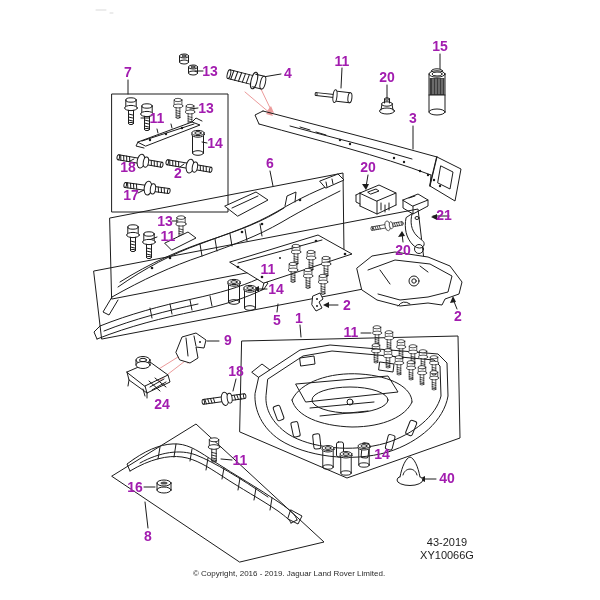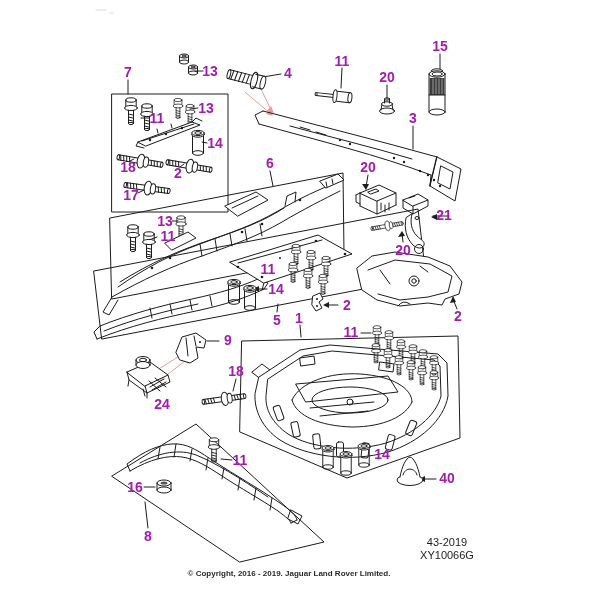--- a/index.html
+++ b/index.html
@@ -2,21 +2,21 @@
 <html><head>
 <meta charset="utf-8">
 <style>
   html,body{margin:0;padding:0;background:#ffffff;}
   #stage{position:relative;width:600px;height:600px;background:#ffffff;overflow:hidden;
          font-family:"Liberation Sans",sans-serif;}
   #art{position:absolute;left:0;top:0;}
   .co{position:absolute;transform:translate(-50%,-50%);font-weight:bold;font-size:14px;
       color:#a21caf;letter-spacing:0;white-space:nowrap;cursor:pointer;}
   .ref{position:absolute;transform:translate(-50%,-50%);font-size:11px;color:#1c1c1c;white-space:nowrap;}
-  .copy{position:absolute;transform:translate(-50%,-50%);font-size:8px;color:#2a2a2a;white-space:nowrap;font-weight:bold;}
+  .copy{position:absolute;transform:translate(-50%,-50%);font-size:8px;color:#2a2a2a;white-space:nowrap;}
 </style>
 </head>
 <body>
 
 <div id="stage">
 
 <svg id="art" width="600" height="600" viewBox="0 0 600 600" xmlns="http://www.w3.org/2000/svg">
   <defs>
     <g id="b1">
       <ellipse cx="0" cy="-8" rx="5.2" ry="2.2" fill="#fff"></ellipse>

